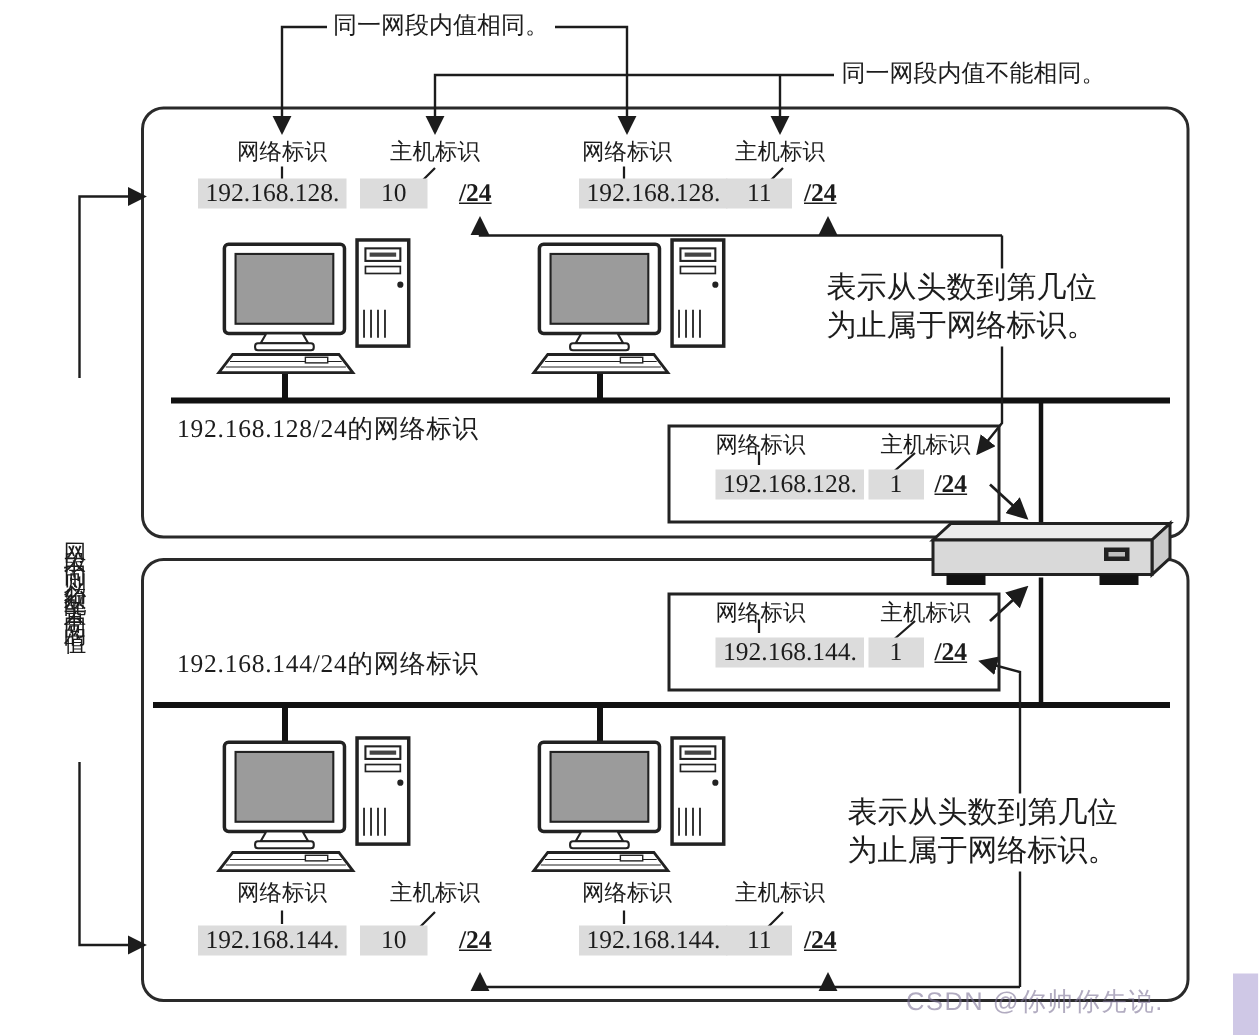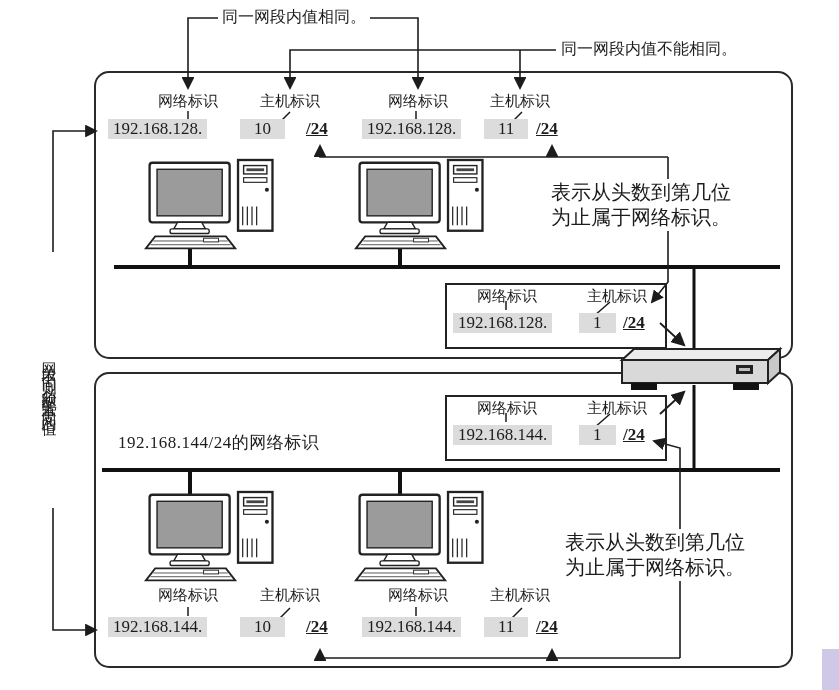--- a/index.html
+++ b/index.html
@@ -1,21 +1,21 @@
 <!DOCTYPE html>
 <html><head>
 <meta charset="utf-8">
 <style>
   html,body{margin:0;padding:0;background:#fff;}
   .stage{position:relative;width:839px;height:690px;background:#ffffff;overflow:hidden;
          font-family:"Liberation Serif","DejaVu Serif",serif;color:#1c1c1c;}
   .abs{position:absolute;white-space:nowrap;z-index:2;}
   .lbl{font-size:15px;width:84px;text-align:center;}
   .ann{font-size:16px;background:#fff;padding:0 4px;}
-  .ip{font-size:17px;background:#dcdcdc;padding:0 5px;}
+  .ip{font-size:17px;background:#dcdcdc;padding:0 5px;margin-left:24px;}
   .num{font-size:17px;background:#dcdcdc;padding:0 14px;}
   .prefix{font-size:17px;text-decoration:underline;font-weight:bold;}
   .caption{font-size:17px;letter-spacing:0.5px;}
   .note{font-size:20px;line-height:25px;background:#fff;padding:1px 3px;}
   .vtext{writing-mode:vertical-rl;text-orientation:upright;font-size:15px;letter-spacing:5px;
          height:252px;text-align:center;}
   .ifbox{position:absolute;width:218px;height:62px;border:2px solid #222;background:transparent;z-index:2;}
   .ifbox .lbl{position:absolute;top:2px;font-size:15px;}
   .ifbox .val{position:absolute;top:28px;}
   .router-label{font-size:17px;font-weight:bold;letter-spacing:2px;width:110px;text-align:center;z-index:3;}
@@ -118,20 +118,21 @@
   <div class="abs lbl" style="left:376px;top:92px;">网络标识</div>
   <div class="abs lbl" style="left:478px;top:92px;">主机标识</div>
 
   <span class="abs ip" style="left:108px;top:119px;">192.168.128.</span>
   <span class="abs num" style="left:240px;top:119px;">10</span>
   <span class="abs prefix" style="left:306px;top:119px;">/24</span>
   <span class="abs ip" style="left:362px;top:119px;">192.168.128.</span>
   <span class="abs num" style="left:484px;top:119px;">11</span>
   <span class="abs prefix" style="left:536px;top:119px;">/24</span>
 
+  <div class="abs caption" style="left:118px;top:274px;">192.168.128/24的网络标识</div>
 
   <div class="ifbox" style="left:445px;top:283px;">
     <div class="lbl" style="left:18px;">网络标识</div>
     <div class="lbl" style="left:128px;">主机标识</div>
     <span class="val ip" style="left:6px;">192.168.128.</span>
     <span class="val num" style="left:132px;">1</span>
     <span class="val prefix" style="left:176px;">/24</span>
   </div>
 
 
@@ -151,14 +152,15 @@
   <div class="abs lbl" style="left:478px;top:586px;">主机标识</div>
 
   <span class="abs ip" style="left:108px;top:617px;">192.168.144.</span>
   <span class="abs num" style="left:240px;top:617px;">10</span>
   <span class="abs prefix" style="left:306px;top:617px;">/24</span>
   <span class="abs ip" style="left:362px;top:617px;">192.168.144.</span>
   <span class="abs num" style="left:484px;top:617px;">11</span>
   <span class="abs prefix" style="left:536px;top:617px;">/24</span>
 
   <div class="wm-patch" style="left:822px;top:649px;width:17px;height:41px;"></div>
+  <div class="abs watermark" style="left:604px;top:656px;">CSDN @你帅你先说.</div>
 
 </div>
 
 </body></html>

